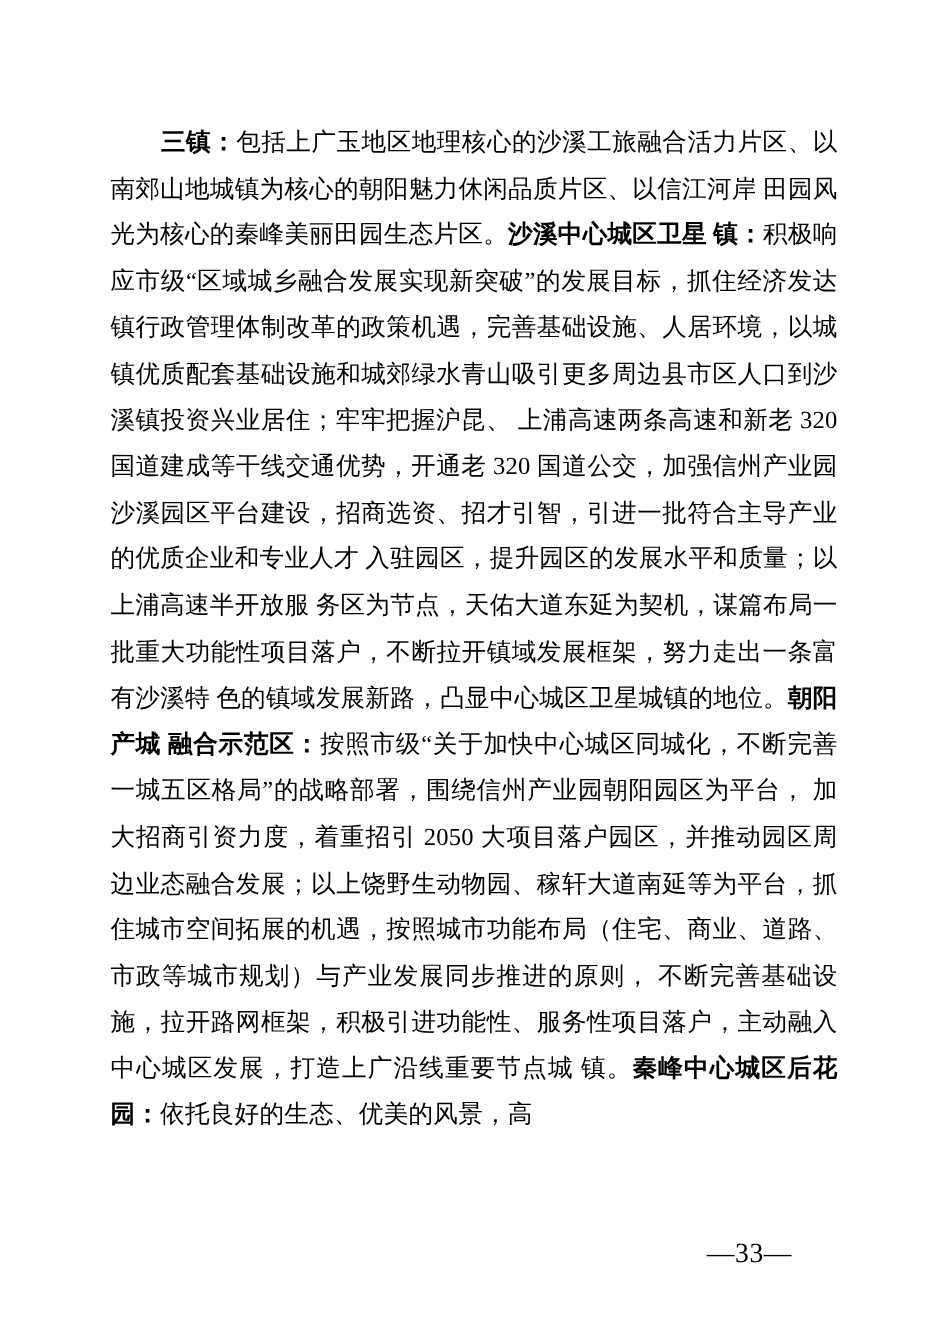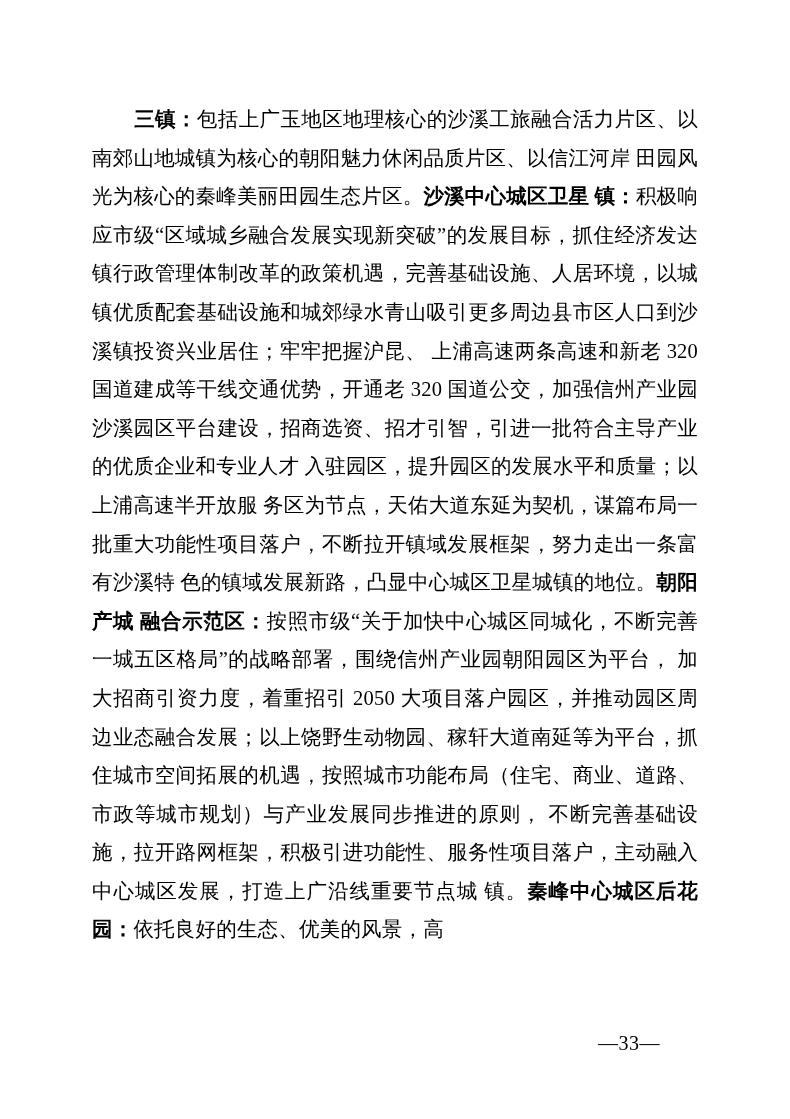--- a/index.html
+++ b/index.html
@@ -41,21 +41,21 @@
     display: inline-block;
     width: 42px;
   }
   .b {
     font-weight: bold;
   }
   .page-num {
     position: absolute;
     right: 92px;
     top: 1032px;
-    font-size: 20px;
+    font-size: 23px;
     letter-spacing: 0.5px;
   }
 </style>
 </head>
 <body>
 
 <div class="page">
   <div class="content">
     <p class="para">
       <span class="indent"></span><span class="b">三镇：</span><span>包括上广玉地区地理核心的沙溪工旅融合活力片区、以南郊山地城镇为核心的朝阳魅力休闲品质片区、以信江河岸 田园风光为核心的秦峰美丽田园生态片区。</span><span class="b">沙溪中心城区卫星 镇：</span><span>积极响应市级“区域城乡融合发展实现新突破”的发展目标，抓住经济发达镇行政管理体制改革的政策机遇，完善基础设施、人居环境，以城镇优质配套基础设施和城郊绿水青山吸引更多周边县市区人口到沙溪镇投资兴业居住；牢牢把握沪昆、 上浦高速两条高速和新老 320 国道建成等干线交通优势，开通老 320 国道公交，加强信州产业园沙溪园区平台建设，招商选资、招才引智，引进一批符合主导产业的优质企业和专业人才 入驻园区，提升园区的发展水平和质量；以上浦高速半开放服 务区为节点，天佑大道东延为契机，谋篇布局一批重大功能性项目落户，不断拉开镇域发展框架，努力走出一条富有沙溪特 色的镇域发展新路，凸显中心城区卫星城镇的地位。</span><span class="b">朝阳产城 融合示范区：</span><span>按照市级“关于加快中心城区同城化，不断完善一城五区格局”的战略部署，围绕信州产业园朝阳园区为平台， 加大招商引资力度，着重招引 2050 大项目落户园区，并推动园区周边业态融合发展；以上饶野生动物园、稼轩大道南延等为平台，抓住城市空间拓展的机遇，按照城市功能布局（住宅、商业、道路、市政等城市规划）与产业发展同步推进的原则， 不断完善基础设施，拉开路网框架，积极引进功能性、服务性项目落户，主动融入中心城区发展，打造上广沿线重要节点城 镇。</span><span class="b">秦峰中心城区后花园：</span><span>依托良好的生态、优美的风景，高</span>

